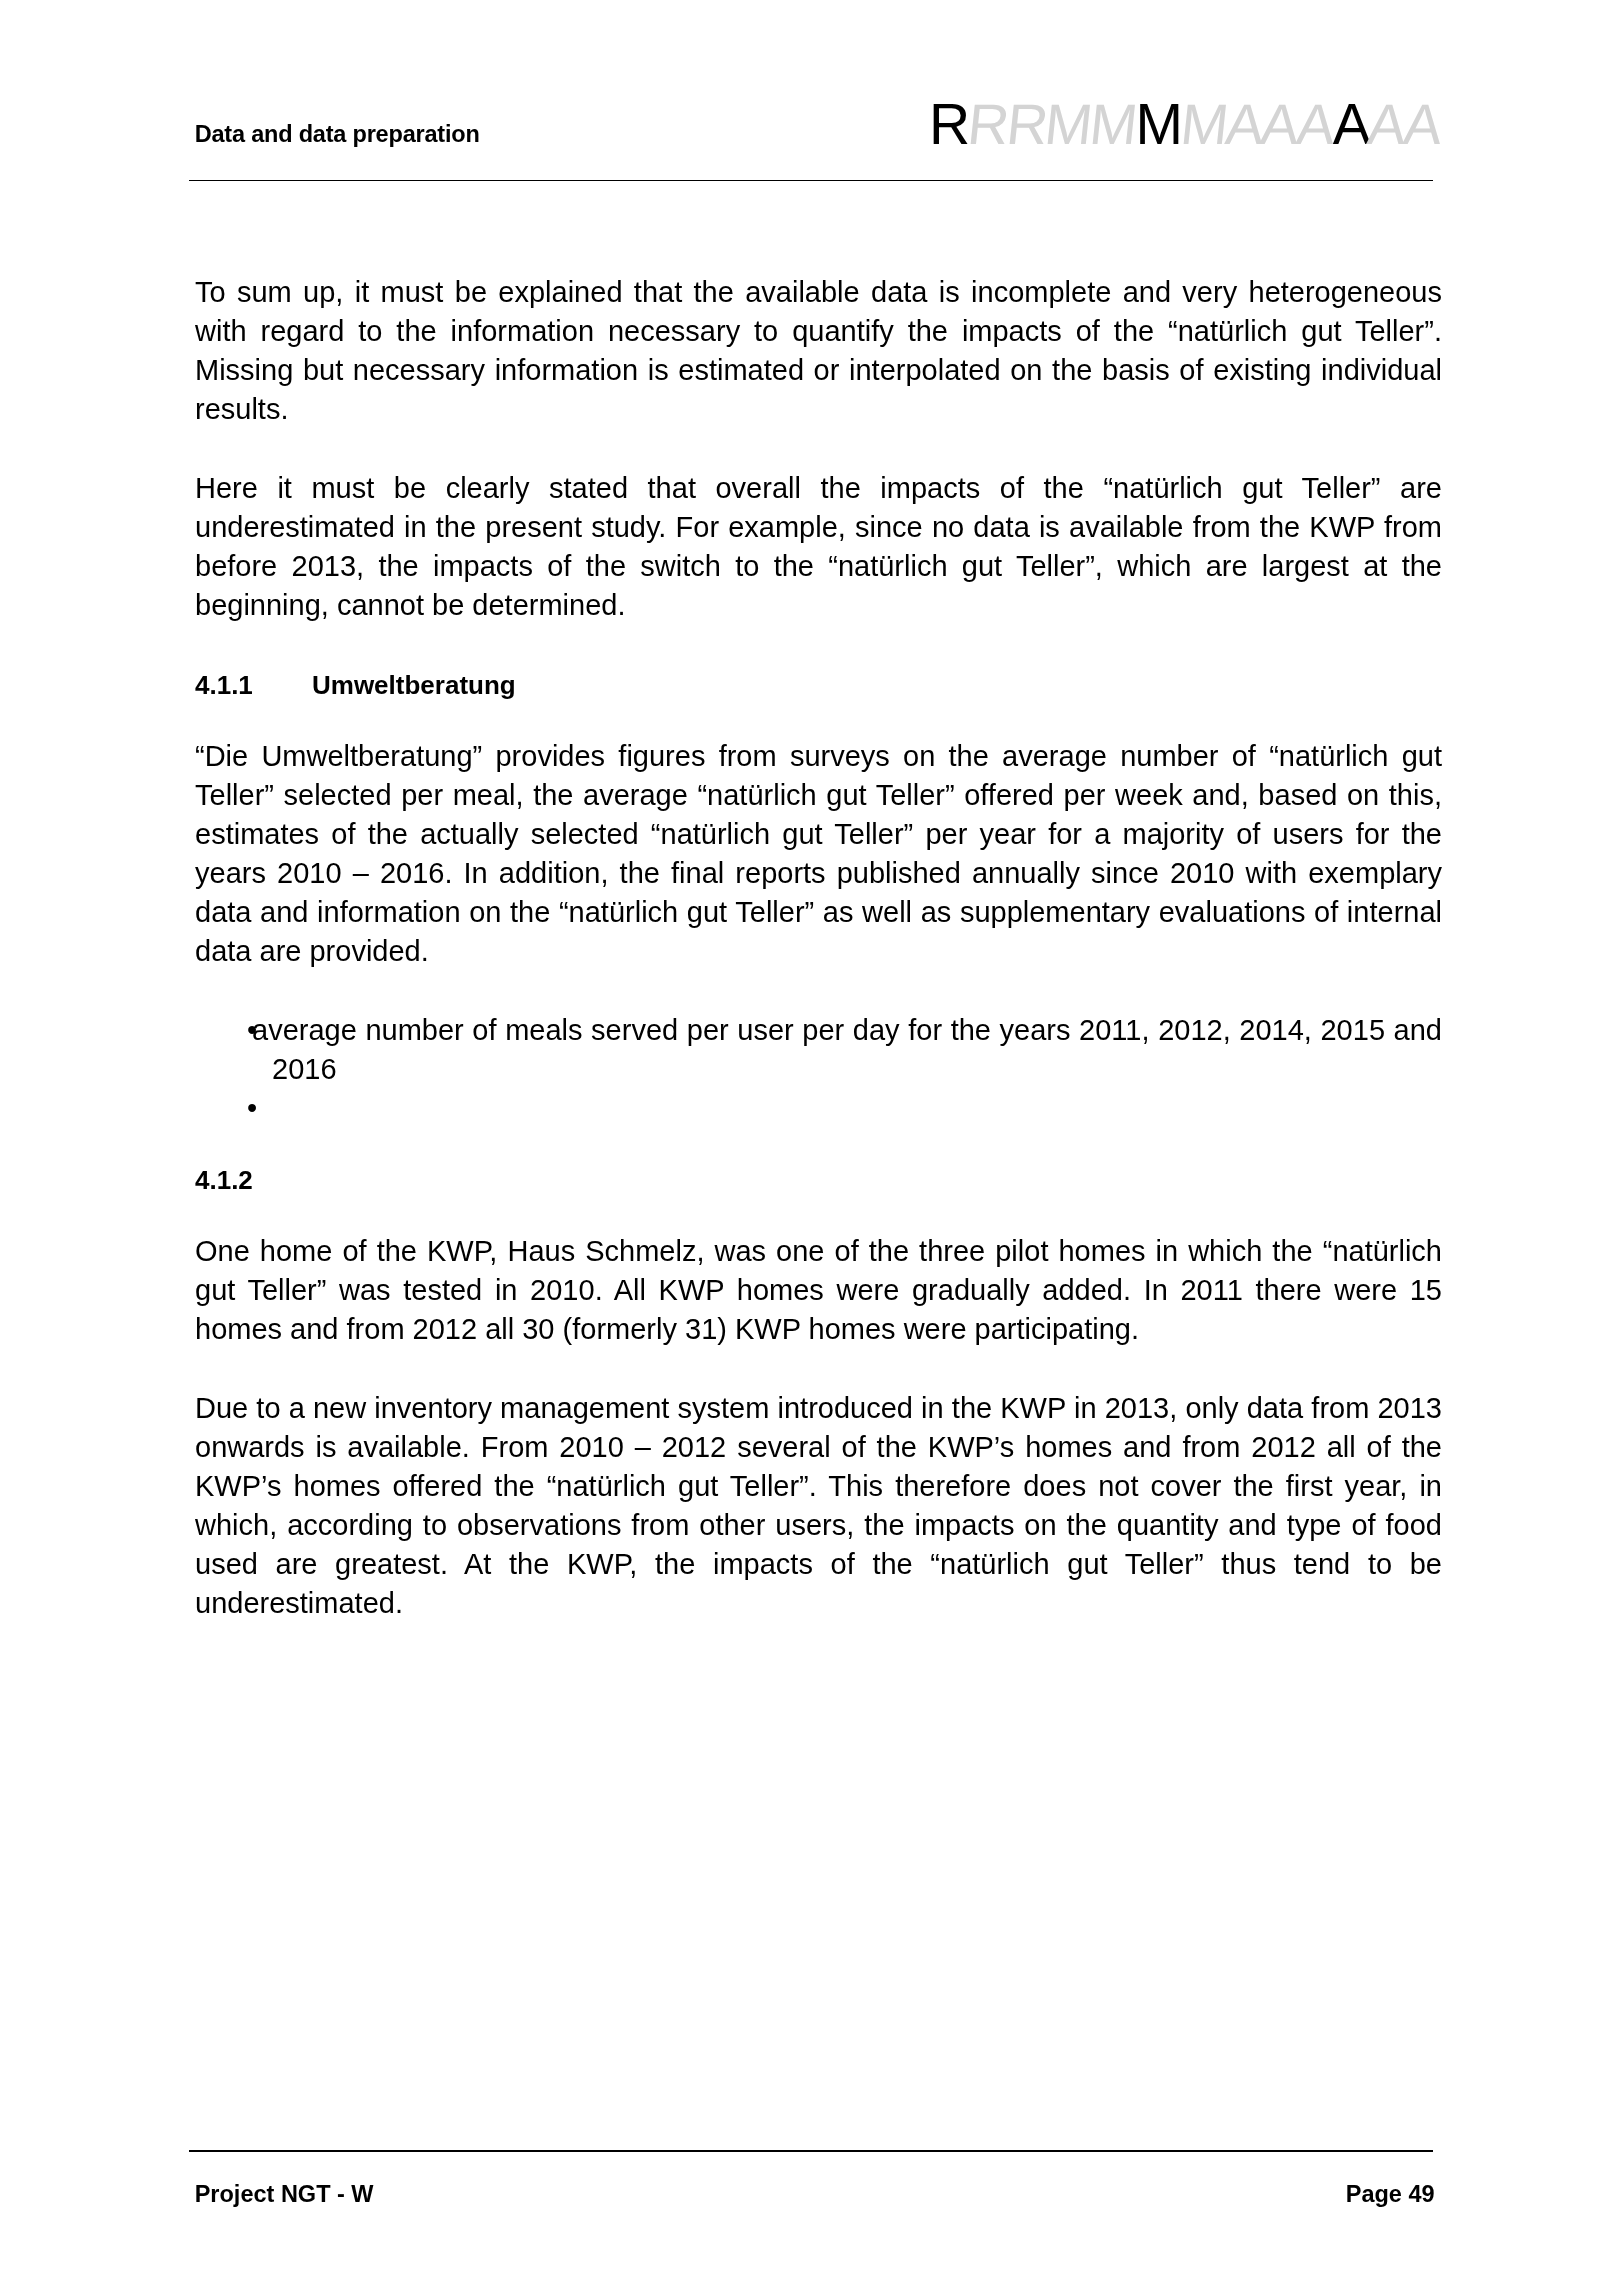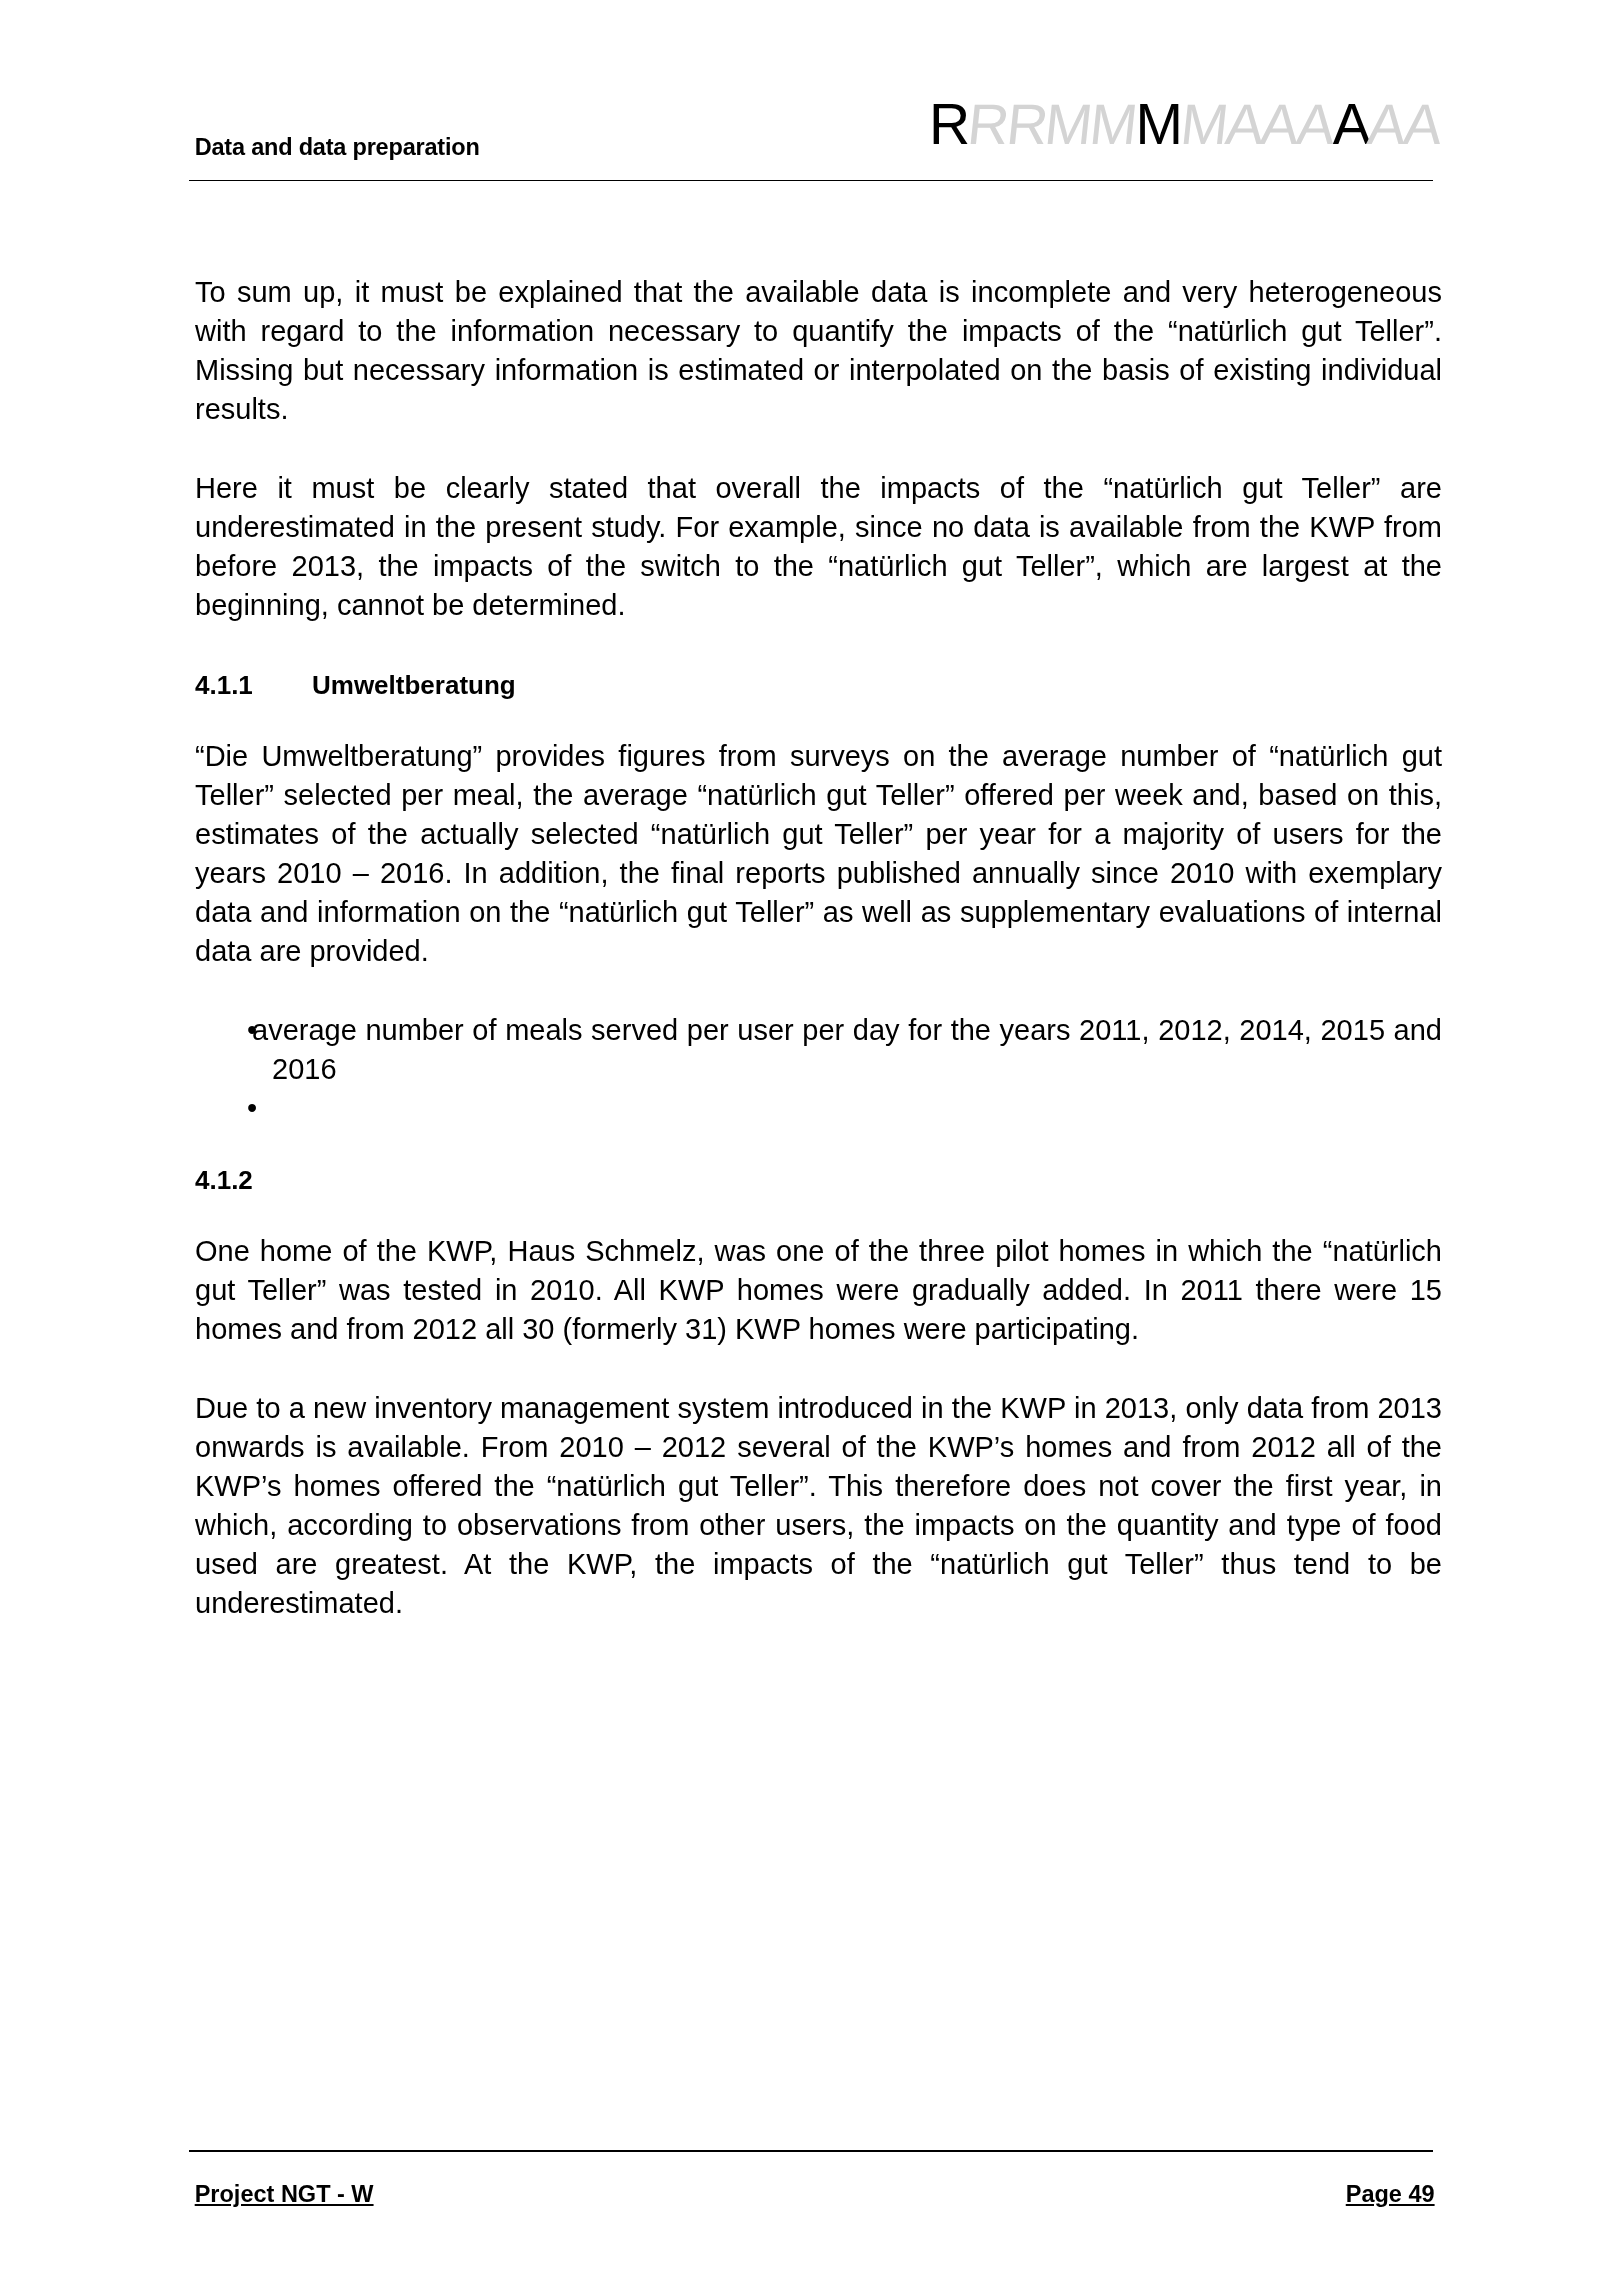--- a/index.html
+++ b/index.html
@@ -5,21 +5,21 @@
   html, body { margin: 0; padding: 0; background: #ffffff; }
   body {
     width: 1623px; height: 2295px; position: relative; overflow: hidden;
     font-family: "Liberation Sans", sans-serif; color: #000;
   }
   .page-header {
     position: absolute; left: 189px; top: 0; width: 1244px; height: 180px;
     border-bottom: 1.6px solid #000;
   }
   .header-title {
-    position: absolute; left: 5.7px; top: 134px;
+    position: absolute; left: 5.7px; top: 121px;
     font-weight: bold; font-size: 23.5px; letter-spacing: -0.2px;
   }
   .logo {
     position: absolute; right: -6.5px; top: 96px;
     font-size: 57px; line-height: 57px; letter-spacing: -2.4px; white-space: nowrap;
     font-family: "Liberation Sans", sans-serif;
   }
   .logo .k { color: #000; }
   .logo .g { color: #d4d4d4; transform: skewX(-6deg); display: inline-block; }
 
@@ -41,21 +41,21 @@
     margin: 0;
   }
   ul.bullets li .dot {
     position: absolute; left: 52px; top: 0; text-indent: 0;
   }
   .page-footer {
     position: absolute; left: 189px; top: 2150px; width: 1244px;
     border-top: 2.4px solid #000;
   }
   .footer-left, .footer-right {
-    position: absolute; top: 29px; font-weight: bold; font-size: 23.5px; text-decoration: underline;
+    position: absolute; top: 29px; font-weight: bold; font-size: 23.5px;
   }
   .footer-left { left: 5.7px; }
   .footer-right { right: -1.6px; }
 </style>
 </head>
 <body>
 
 <div class="page-header">
   <div class="header-title">Data and data preparation</div>
   <div class="logo">

